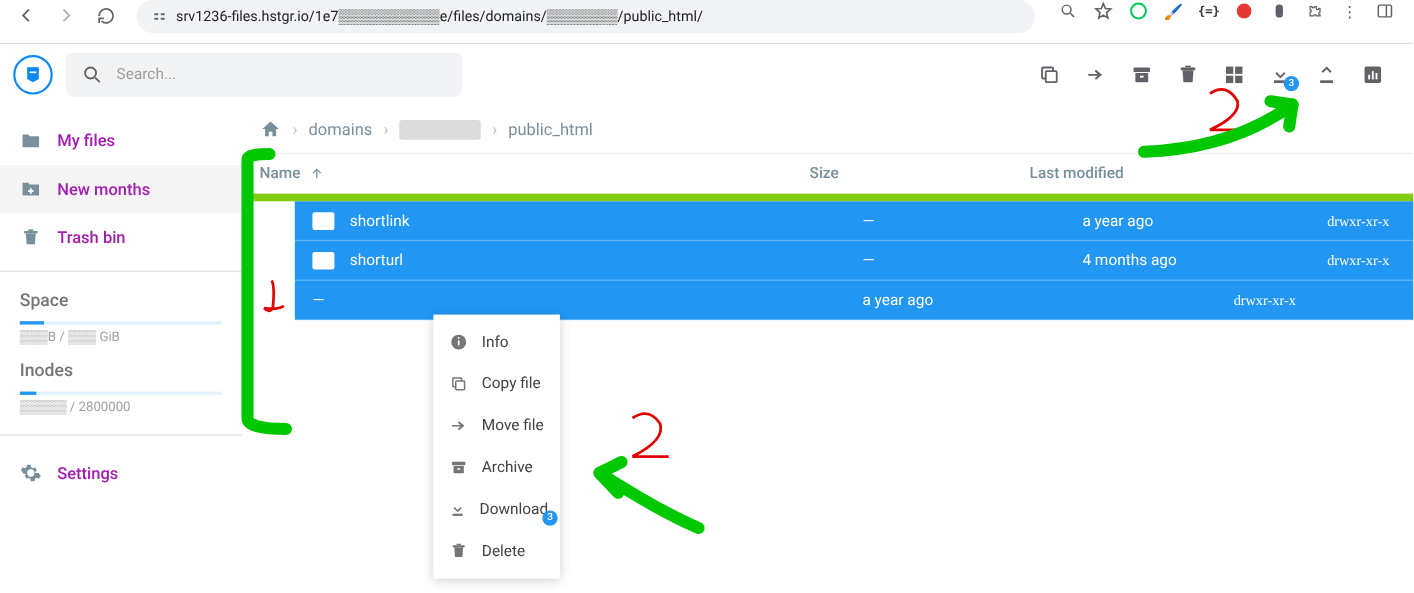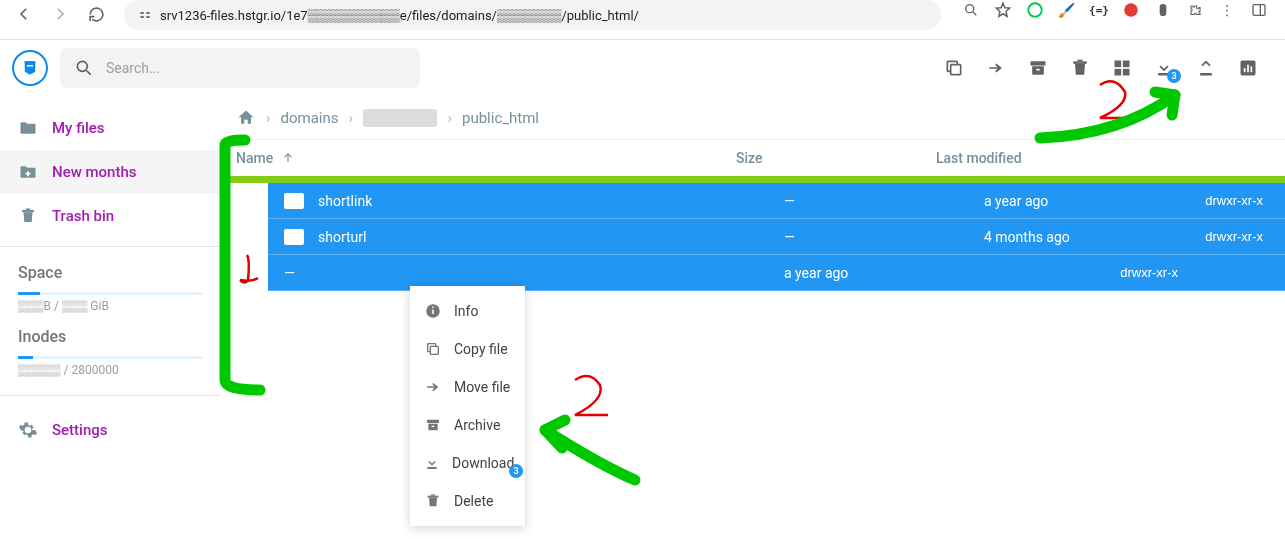--- a/index.html
+++ b/index.html
@@ -42,24 +42,24 @@
 .crumbs { height: 44px; display: flex; align-items: center; padding: 0 16px; gap: 10px; color: #78909c; font-size: 15px; border-bottom: 1px solid #eceff1; }
 .crumb { cursor: pointer; }
 .crumb-sep { color: #b0bec5; }
 .cols { display: grid; grid-template-columns: 500px 200px 200px 1fr; padding: 10px 16px; align-items: center; color: #78909c; font-size: 14px; font-weight: 500; border-bottom: 7px solid #84cc16; }
 .cols .name-col { display: flex; align-items: center; gap: 8px; }
 .rows { }
 .row { display: grid; grid-template-columns: 500px 200px 200px 1fr; padding: 0 16px; height: 36px; align-items: center; font-size: 14px; border-bottom: 1px solid rgba(255,255,255,0.25); margin-left: 48px; }
 .row.selected { background: #2196f3; color: #fff; }
 .row .name-cell { display: flex; align-items: center; gap: 14px; }
 .row .folder-ic { width: 20px; height: 16px; background: #fff; border-radius: 2px; position: relative; }
-.row .perm { font-family: Liberation Sans, sans-serif; font-size: 13px; text-align: right; padding-right: 6px; }
-
-
-.ctx-menu { position: absolute; left: 410px; top: 286px; width: 115px; background: #fff; box-shadow: 0 2px 10px rgba(0,0,0,0.18); padding: 6px 0; z-index: 50; }
+.row .perm { font-family: Liberation Serif, serif; font-size: 13px; text-align: right; padding-right: 6px; }
+
+
+.ctx-menu { position: absolute; left: 394px; top: 286px; width: 115px; background: #fff; box-shadow: 0 2px 10px rgba(0,0,0,0.18); padding: 6px 0; z-index: 50; }
 .ctx-item { display: flex; align-items: center; height: 38px; padding: 0 14px; gap: 12px; color: #424242; font-size: 14px; cursor: pointer; position: relative; }
 .ctx-ic { width: 18px; height: 18px; color: #757575; display: flex; align-items: center; justify-content: center; }
 
 
 .anno { position: absolute; pointer-events: none; z-index: 100; }
 .redacted { display:inline-block; background:#dcdcdc; border-radius:3px; color:transparent; }
 
 svg { display: block; }
 </style>
 </head>

